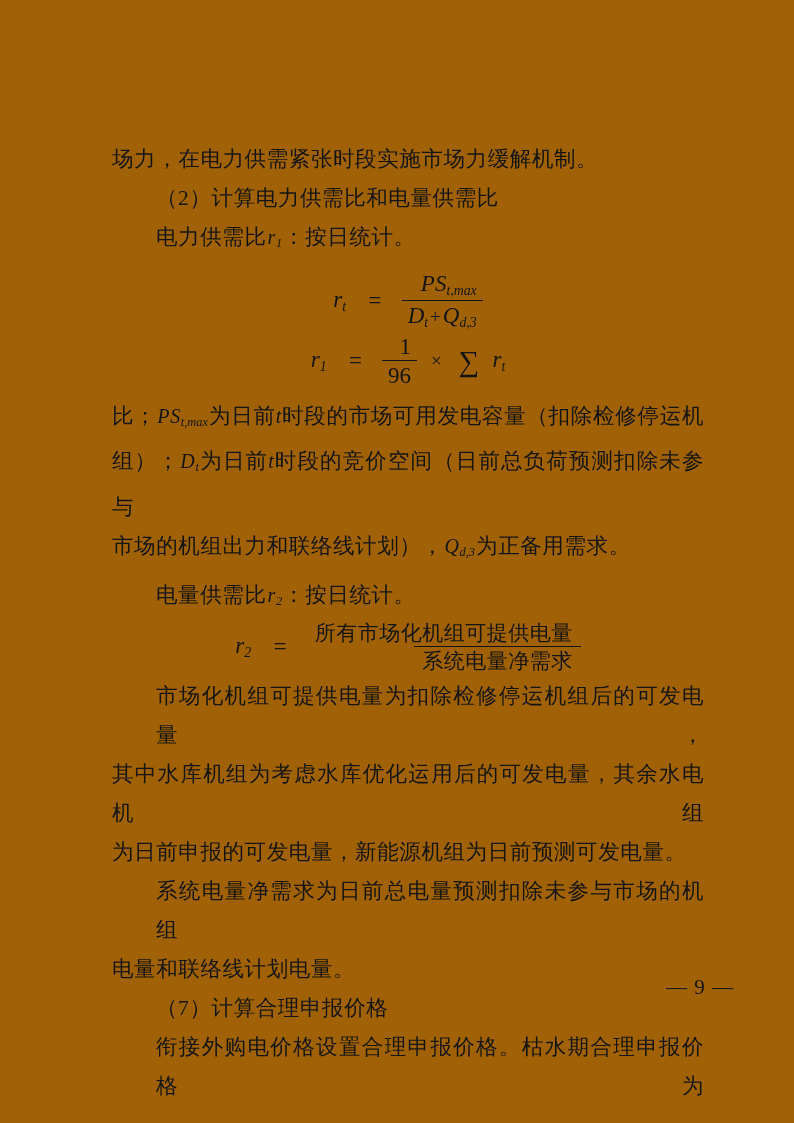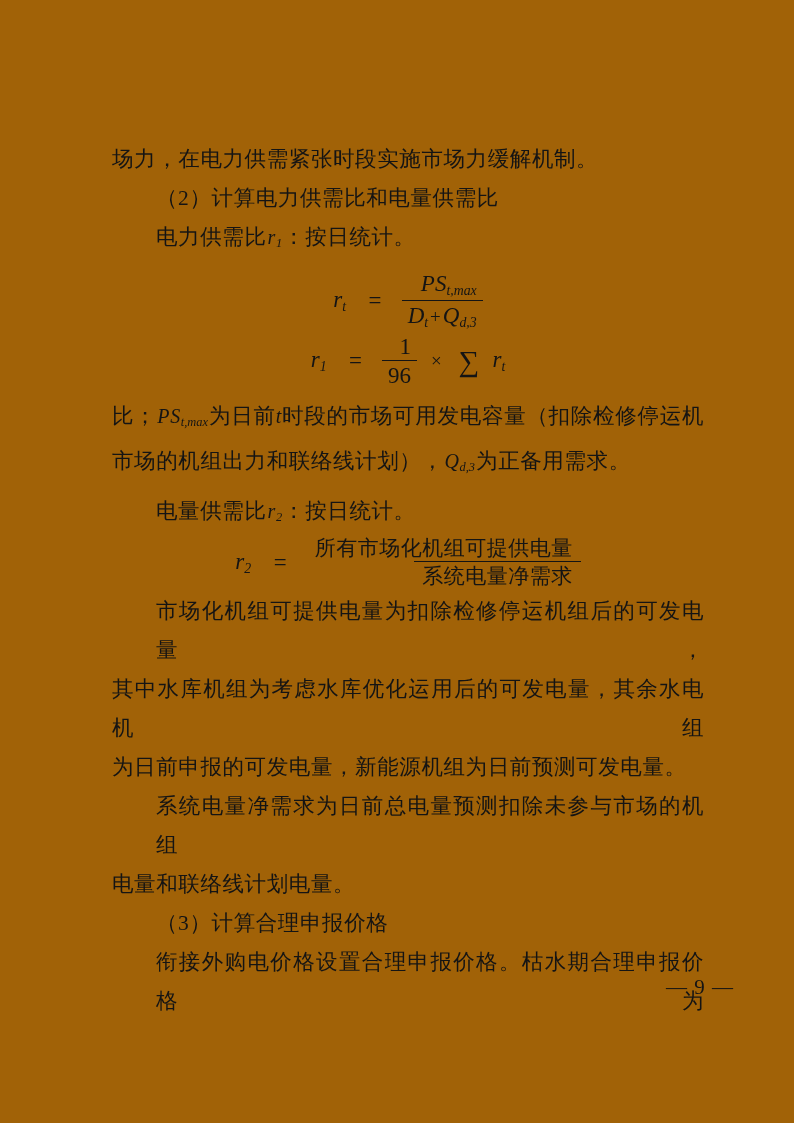--- a/index.html
+++ b/index.html
@@ -198,20 +198,21 @@
         <span class="sigma">∑</span>
         <span><span>r</span><sub>t</sub></span>
       </span>
     </div>
 
     <div class="sp-8"></div>
 
 
     <div class="line justify"><span>比；</span><span class="var"><span>PS</span><sub>t,max</sub></span><span>为日前</span><span class="varup">t</span><span>时段的市场可用发电容量（扣除检修停运机</span></div>
 
+    <div class="line justify"><span>组）；</span><span class="var"><span>D</span><sub>t</sub></span><span>为日前</span><span class="varup">t</span><span>时段的竞价空间（日前总负荷预测扣除未参与</span></div>
 
     <div class="line justify last"><span>市场的机组出力和联络线计划），</span><span class="var"><span>Q</span><sub>d,3</sub></span><span>为正备用需求。</span></div>
 
     <div class="sp-4"></div>
 
     <div class="line indent2"><span>电量供需比</span><span class="var"><span>r</span><sub>2</sub></span><span>：按日统计。</span></div>
 
     <div class="eq-block">
       <span class="eq">
         <span class="lhs"><span>r</span><sub>2</sub></span>
@@ -225,20 +226,20 @@
 
     <div class="sp-4"></div>
 
     <div class="line justify indent2">市场化机组可提供电量为扣除检修停运机组后的可发电量，</div>
     <div class="line justify">其中水库机组为考虑水库优化运用后的可发电量，其余水电机组</div>
     <div class="line justify last">为日前申报的可发电量，新能源机组为日前预测可发电量。</div>
 
     <div class="line justify indent2">系统电量净需求为日前总电量预测扣除未参与市场的机组</div>
     <div class="line justify last">电量和联络线计划电量。</div>
 
-    <div class="line indent2">（3）计算合理申报价格</div>
+    <div class="line indent2">（7）计算合理申报价格</div>
 
     <div class="line justify indent2">衔接外购电价格设置合理申报价格。枯水期合理申报价格为</div>
 
   </div>
 
   <div class="page-number">— 9 —</div>
 </div>
 
 </body></html>

